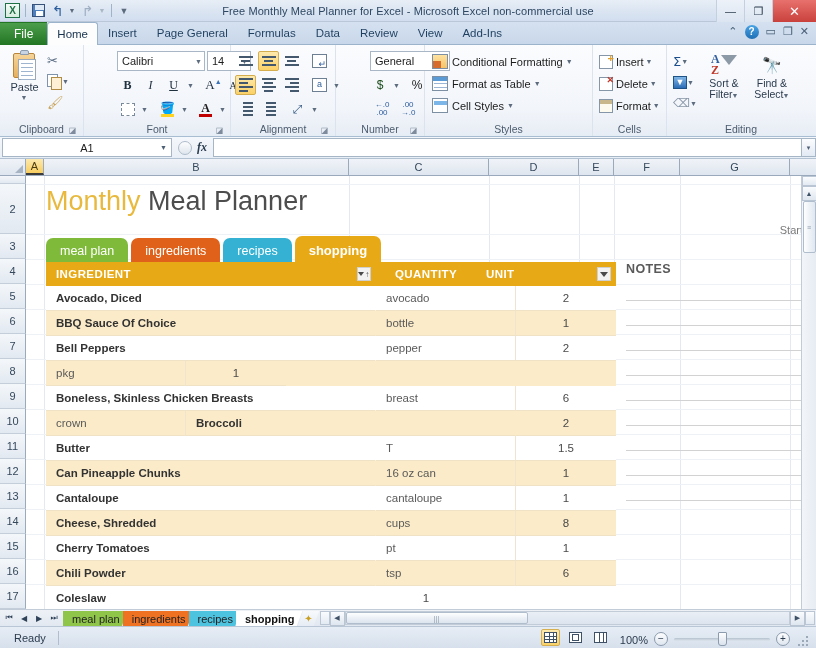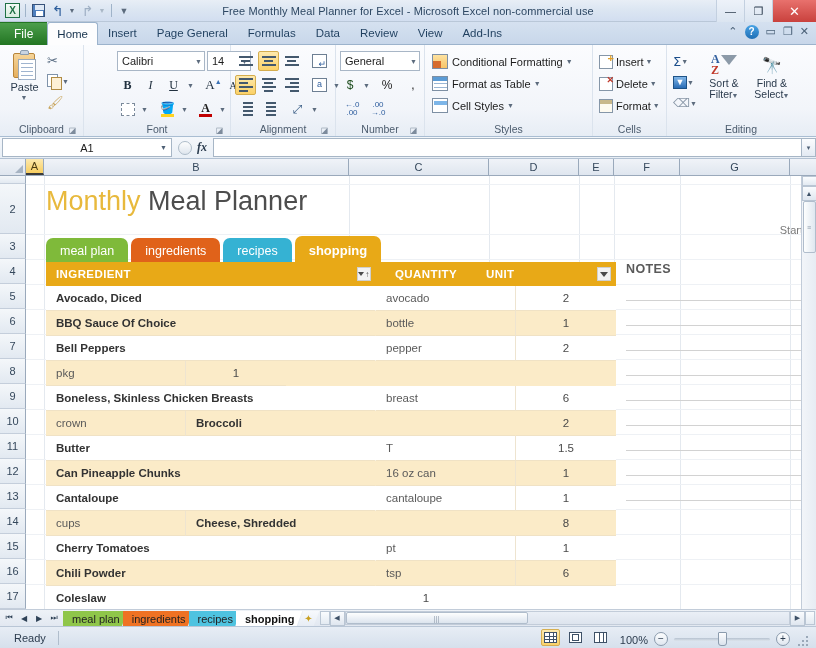--- a/index.html
+++ b/index.html
@@ -212,21 +212,21 @@
   .lines.ctr i:nth-child(2){ width: 9px; margin: 0 auto; } .lines.ctr i:nth-child(4){ width: 9px; margin: 0 auto; }
   .lines.rgt i:nth-child(2){ width: 9px; margin-left: auto; } .lines.rgt i:nth-child(4){ width: 9px; margin-left: auto; }
   .wrap-g, .merge-g { width: 15px; height: 14px; border: 1px solid #6d7f93; background: #fff; position: relative; }
   .wrap-g::after { content:"↵"; position:absolute; right:0; bottom:-2px; font-size:9px; color:#2f5e9e; }
   .merge-g::after { content:"a"; position:absolute; left:4px; top:0px; font-size:9px; color:#2f5e9e; }
   .indent-g { width: 15px; display: flex; flex-direction: column; gap: 2px; }
   .indent-g i { height: 2px; background: #44596e; margin-left: 5px; }
   .orient-g { font-size: 12px; color: #3b5f86; }
 
   
-  .num-rows { display: flex; flex-direction: column; gap: 2px; padding-top: 2px; }
+  .num-rows { display: flex; flex-direction: column; gap: 2px; padding-top: 2px; margin-left: 30px; }
   .nbtn { height: 20px; min-width: 20px; display:flex; align-items:center; justify-content:center; font-size: 12px; color: #1b4b1b; }
   .nbtn.pct { color: #1c1c1c; }
   .deci { font-size: 8px; color: #2d5d9e; line-height: 8px; text-align: center; }
 
   
   .style-rows { display: flex; flex-direction: column; gap: 1px; padding-top: 3px; }
   .srow { display: flex; align-items: center; gap: 4px; height: 21px; padding: 0 3px; }
   .sico { width: 16px; height: 15px; border: 1px solid #7d8fa3; position: relative; flex:none; }
   .sico.cf { background: linear-gradient(to bottom,#fde2a0,#f7c468); }
   .sico.cf::after{content:"";position:absolute;left:0;bottom:0;width:8px;height:7px;background:#d66b2c;}
@@ -1002,22 +1002,22 @@
               <div class="tc name" style="width: 330px;">Can Pineapple Chunks</div>
               <div class="tc unit" style="width: 140px;">16 oz can</div>
               <div class="tc qty" style="width: 100px;">1</div>
             </div>
             <div class="trow odd">
               <div class="tc name" style="width: 330px;">Cantaloupe</div>
               <div class="tc unit" style="width: 140px;">cantaloupe</div>
               <div class="tc qty" style="width: 100px;">1</div>
             </div>
             <div class="trow even">
+              <div class="tc name" style="width: 330px;">Cheese, Shredded</div>
               <div class="tc unit" style="width: 140px;">cups</div>
-              <div class="tc name" style="width: 330px;">Cheese, Shredded</div>
               <div class="tc qty" style="width: 100px;">8</div>
             </div>
             <div class="trow odd">
               <div class="tc name" style="width: 330px;">Cherry Tomatoes</div>
               <div class="tc unit" style="width: 140px;">pt</div>
               <div class="tc qty" style="width: 100px;">1</div>
             </div>
             <div class="trow even">
               <div class="tc name" style="width: 330px;">Chili Powder</div>
               <div class="tc unit" style="width: 140px;">tsp</div>

